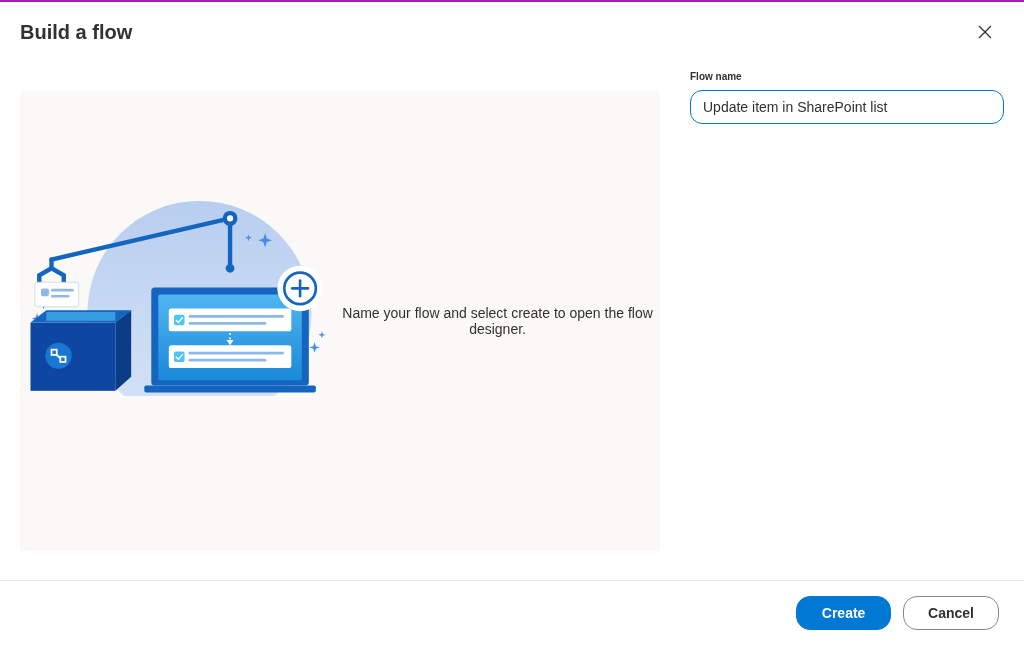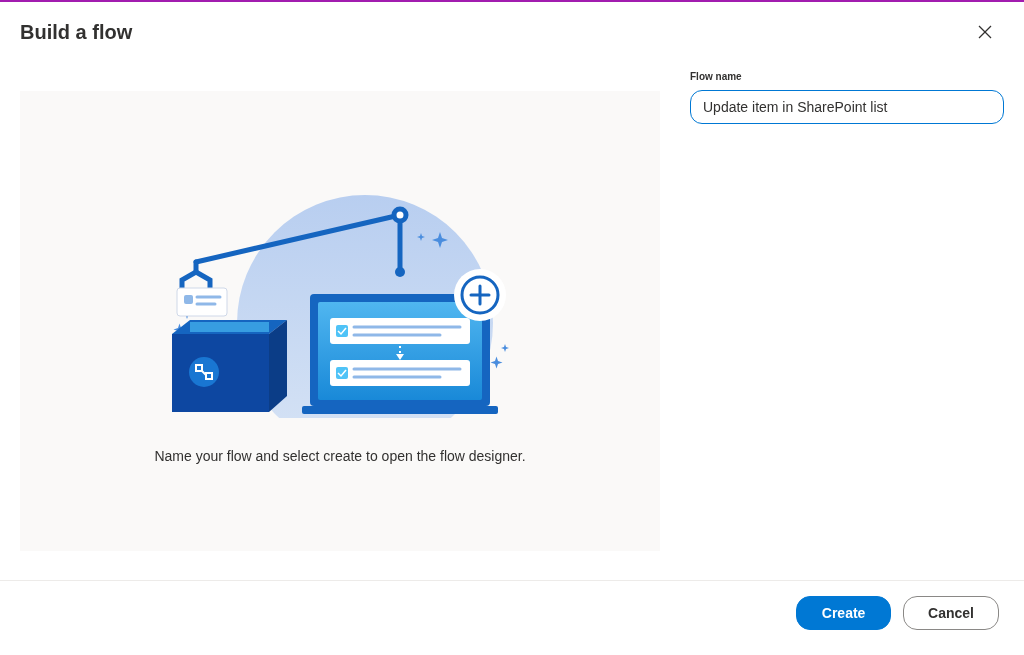--- a/index.html
+++ b/index.html
@@ -45,21 +45,20 @@
     .main-content {
       display: flex;
       padding: 0 20px;
       gap: 30px;
     }
     .left-panel {
       width: 640px;
       height: 460px;
       background: #faf9f8;
       display: flex;
-      flex-direction: column;
       align-items: center;
       justify-content: center;
       margin-top: 30px;
     }
     .illustration {
       width: 360px;
       height: 240px;
       position: relative;
       margin-bottom: 30px;
     }

